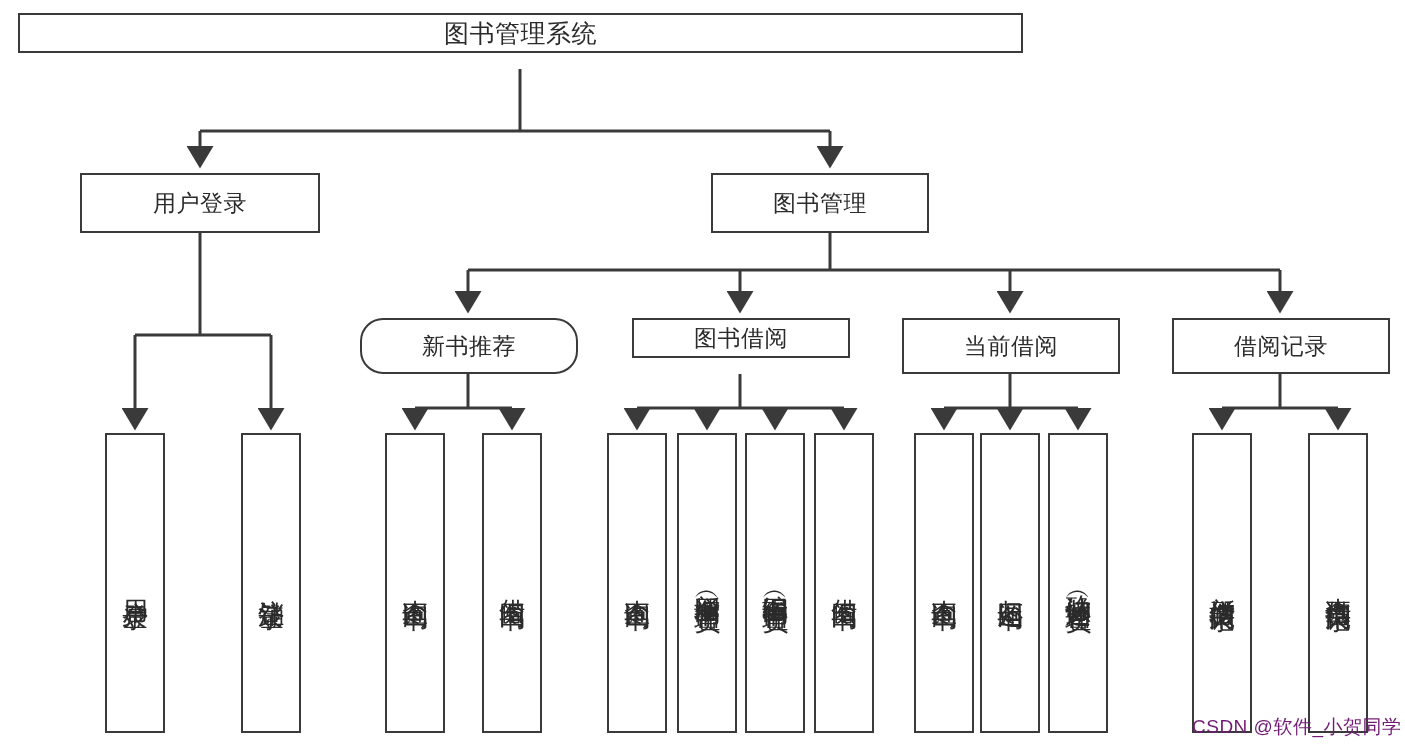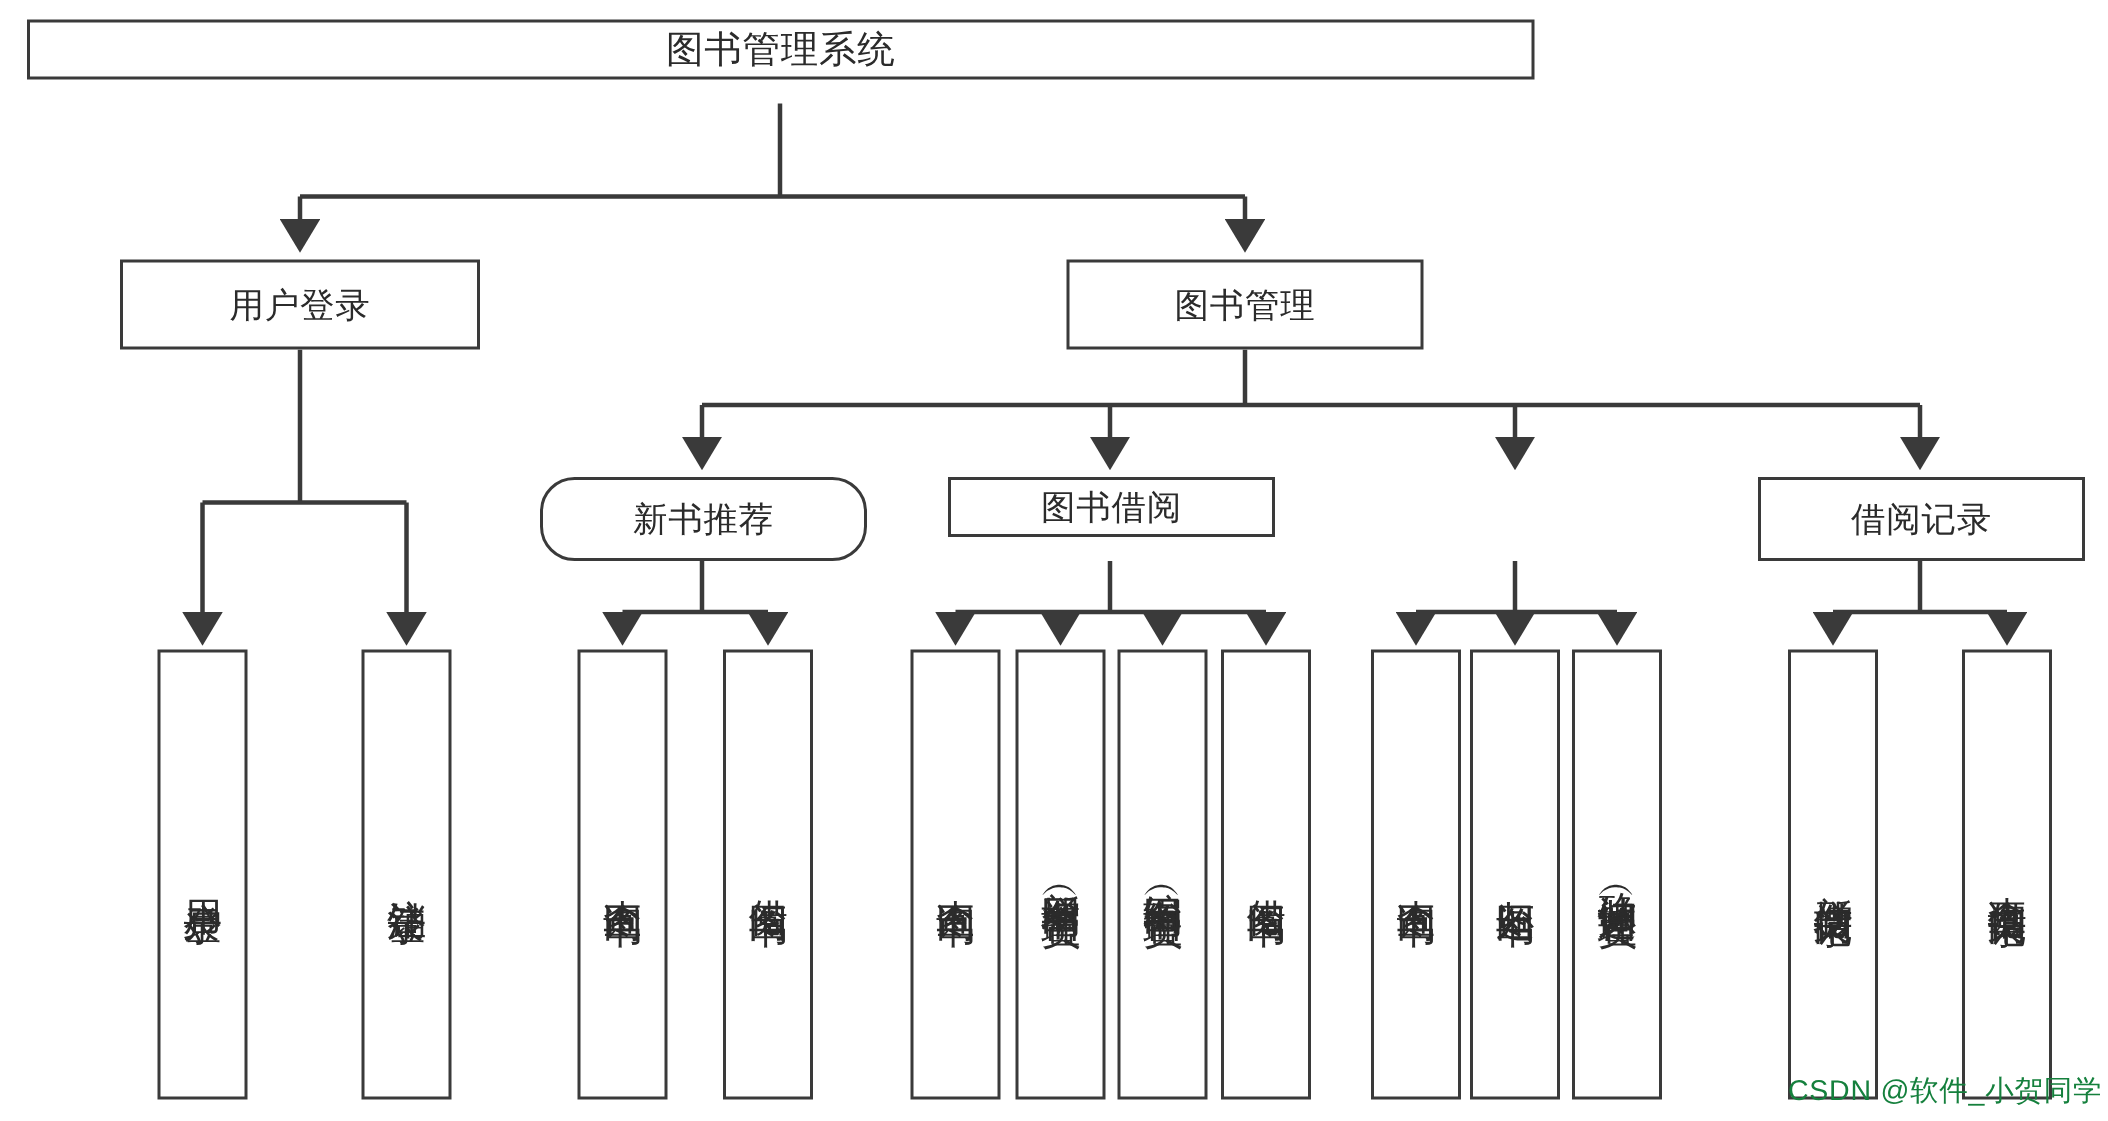--- a/index.html
+++ b/index.html
@@ -58,21 +58,21 @@
     font-size: 26px;
     line-height: 1.05;
     letter-spacing: 2px;
     white-space: nowrap;
   }
   .node.vert.tall-pad {
     padding-top: 4px;
   }
   .watermark {
     position: absolute;
-    color: #15803d;
+    color: #701a75;
     font-size: 19px;
     white-space: nowrap;
     letter-spacing: 0.5px;
   }
 </style>
 </head>
 <body>
 
 <div id="canvas">
 
@@ -126,30 +126,33 @@
     </g>
   </svg>
 
   <div class="node root horiz" style="left:18px; top:13px; width:1005px; height:40px;">
     <span class="label">图书管理系统</span>
   </div>
 
   <div class="node horiz" style="left:80px; top:173px; width:240px; height:60px;">
     <span class="label">用户登录</span>
   </div>
-  <div class="node horiz" style="left:711px; top:173px; width:238px; height:60px;">
+  <div class="node horiz" style="left:711px; top:173px; width:218px; height:60px;">
     <span class="label">图书管理</span>
   </div>
 
   <div class="node horiz" style="left:360px; top:318px; width:218px; height:56px;border-radius:23px;">
     <span class="label">新书推荐</span>
   </div>
   <div class="node horiz" style="left:632px; top:318px; width:218px; height:40px;">
     <span class="label">图书借阅</span>
   </div>
+  <div class="node horiz" style="left:902px; top:318px; width:218px; height:56px;">
+    <span class="label">当前借阅</span>
+  </div>
   <div class="node horiz" style="left:1172px; top:318px; width:218px; height:56px;">
     <span class="label">借阅记录</span>
   </div>
 
   <div class="node vert" style="left: 105px; top: 433px; width: 60px; height: 300px; padding-top: 144px;">
     <span class="label">用户登录</span>
   </div>
   <div class="node vert" style="left: 241px; top: 433px; width: 60px; height: 300px; padding-top: 144px;">
     <span class="label">注销登录</span>
   </div>

